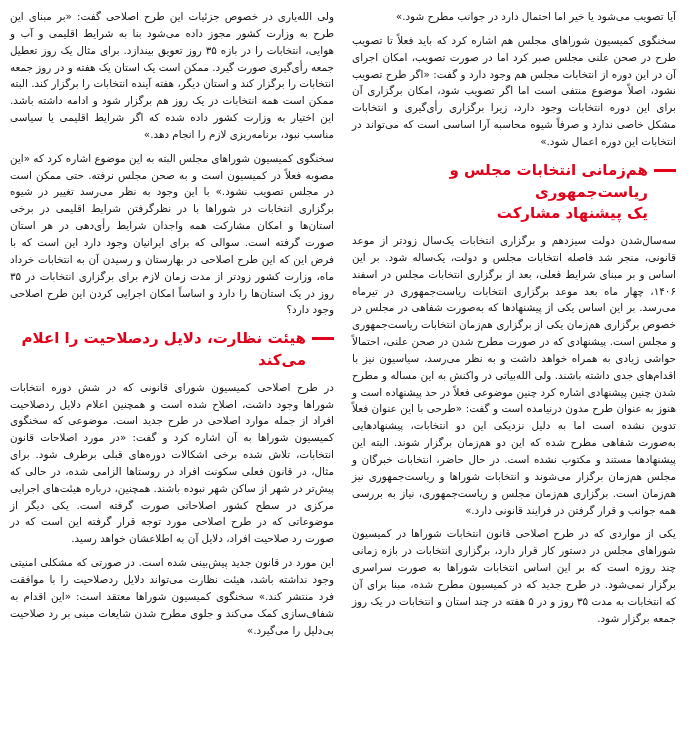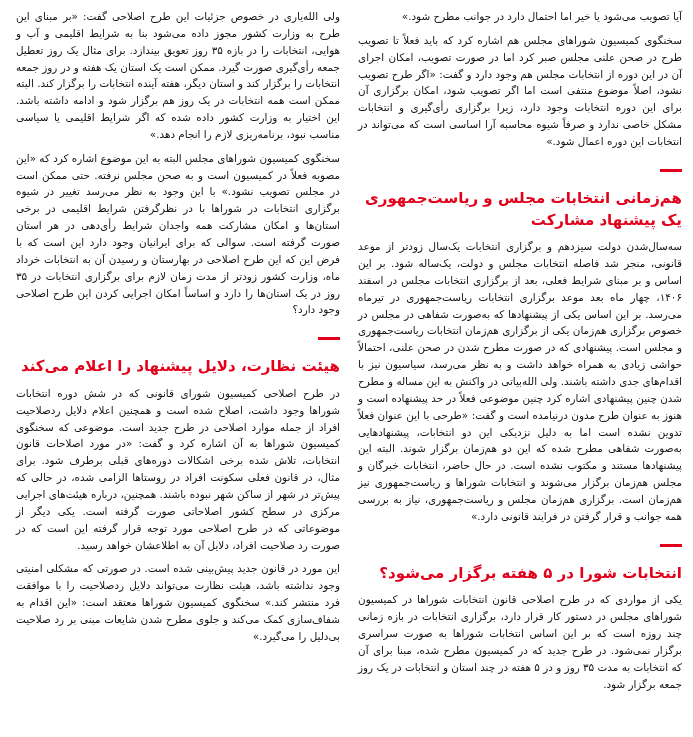--- a/index.html
+++ b/index.html
@@ -12,21 +12,21 @@
     background: #ffffff;
     font-family: "DejaVu Sans", "Liberation Sans", sans-serif;
     color: #1a1a1a;
     overflow: hidden;
   }
   .page {
     position: relative;
     width: 693px;
     height: 565px;
     box-sizing: border-box;
-    padding: 8px 10px 6px 16px;
+    padding: 8px 10px 6px 10px;
   }
   .columns {
     display: flex;
     flex-direction: row-reverse;
     gap: 18px;
     height: 100%;
     align-items: flex-start;
   }
   .col {
     width: 324px;
@@ -40,23 +40,23 @@
     font-size: 10.4px;
     line-height: 1.62;
     color: #141414;
     text-align: justify;
   }
   p.body-text:last-child {
     margin-bottom: 0;
   }
   .headline {
     display: flex;
-    flex-direction: column;
+    flex-direction: row;
     align-items: flex-start;
-    gap: 16px;
+    gap: 6px;
     margin: 10px 0 7px 0;
   }
   .headline-rule {
     flex: 0 0 auto;
     width: 22px;
     height: 3px;
     background: #e2001a;
     margin-top: 9px;
   }
   .headline-text {
@@ -76,43 +76,39 @@
 
 <div class="page">
   <div class="columns">
 
     <div class="col">
       <p class="body-text">ولی الله‌یاری در خصوص جزئیات این طرح اصلاحی گفت: «بر مبنای این طرح به وزارت کشور مجوز داده می‌شود بنا به شرایط اقلیمی و آب و هوایی، انتخابات را در بازه ۳۵ روز تعویق بیندازد. برای مثال یک روز تعطیل جمعه رأی‌گیری صورت گیرد. ممکن است یک استان یک هفته و در روز جمعه انتخابات را برگزار کند و استان دیگر، هفته آینده انتخابات را برگزار کند. البته ممکن است همه انتخابات در یک روز هم برگزار شود و ادامه داشته باشد. این اختیار به وزارت کشور داده شده که اگر شرایط اقلیمی یا سیاسی مناسب نبود، برنامه‌ریزی لازم را انجام دهد.»</p>
       <p class="body-text">سخنگوی کمیسیون شوراهای مجلس البته به این موضوع اشاره کرد که «این مصوبه فعلاً در کمیسیون است و به صحن مجلس نرفته. حتی ممکن است در مجلس تصویب نشود.» با این وجود به نظر می‌رسد تغییر در شیوه برگزاری انتخابات در شوراها با در نظرگرفتن شرایط اقلیمی در برخی استان‌ها و امکان مشارکت همه واجدان شرایط رأی‌دهی در هر استان صورت گرفته است. سوالی که برای ایرانیان وجود دارد این است که با فرض این که این طرح اصلاحی در بهارستان و رسیدن آن به انتخابات خرداد ماه، وزارت کشور زودتر از مدت زمان لازم برای برگزاری انتخابات در ۳۵ روز در یک استان‌ها را دارد و اساساً امکان اجرایی کردن این طرح اصلاحی وجود دارد؟</p>
 
       <div class="headline">
         <span class="headline-rule"></span>
-        <span class="headline-text">هیئت نظارت، دلایل پیشنهاد را اعلام می‌کند</span>
+        <span class="headline-text">هیئت نظارت، دلایل ردصلاحیت را اعلام می‌کند</span>
       </div>
 
       <p class="body-text">در طرح اصلاحی کمیسیون شورای قانونی که در شش دوره انتخابات شوراها وجود داشت، اصلاح شده است و همچنین اعلام دلایل ردصلاحیت افراد از جمله موارد اصلاحی در طرح جدید است. موضوعی که سخنگوی کمیسیون شوراها به آن اشاره کرد و گفت: «در مورد اصلاحات قانون انتخابات، تلاش شده برخی اشکالات دوره‌های قبلی برطرف شود. برای مثال، در قانون فعلی سکونت افراد در روستاها الزامی شده، در حالی که پیش‌تر در شهر از ساکن شهر نبوده باشند. همچنین، درباره هیئت‌های اجرایی مرکزی در سطح کشور اصلاحاتی صورت گرفته است. یکی دیگر از موضوعاتی که در طرح اصلاحی مورد توجه قرار گرفته این است که در صورت رد صلاحیت افراد، دلایل آن به اطلاعشان خواهد رسید.</p>
       <p class="body-text">این مورد در قانون جدید پیش‌بینی شده است. در صورتی که مشکلی امنیتی وجود نداشته باشد، هیئت نظارت می‌تواند دلایل ردصلاحیت را با موافقت فرد منتشر کند.» سخنگوی کمیسیون شوراها معتقد است: «این اقدام به شفاف‌سازی کمک می‌کند و جلوی مطرح شدن شایعات مبنی بر رد صلاحیت بی‌دلیل را می‌گیرد.»</p>
     </div>
 
     <div class="col">
       <p class="body-text">آیا تصویب می‌شود یا خیر اما احتمال دارد در جوانب مطرح شود.»</p>
       <p class="body-text">سخنگوی کمیسیون شوراهای مجلس هم اشاره کرد که باید فعلاً تا تصویب طرح در صحن علنی مجلس صبر کرد اما در صورت تصویب، امکان اجرای آن در این دوره از انتخابات مجلس هم وجود دارد و گفت: «اگر طرح تصویب نشود، اصلاً موضوع منتفی است اما اگر تصویب شود، امکان برگزاری آن برای این دوره انتخابات وجود دارد، زیرا برگزاری رأی‌گیری و انتخابات مشکل خاصی ندارد و صرفاً شیوه محاسبه آرا اساسی است که می‌تواند در انتخابات این دوره اعمال شود.»</p>
 
       <div class="headline">
         <span class="headline-rule"></span>
         <span class="headline-text">
           <span>هم‌زمانی انتخابات مجلس و ریاست‌جمهوری</span>
           <span class="line2">یک پیشنهاد مشارکت</span>
         </span>
       </div>
 
       <p class="body-text">سه‌سال‌شدن دولت سیزدهم و برگزاری انتخابات یک‌سال زودتر از موعد قانونی، منجر شد فاصله انتخابات مجلس و دولت، یک‌ساله شود. بر این اساس و بر مبنای شرایط فعلی، بعد از برگزاری انتخابات مجلس در اسفند ۱۴۰۶، چهار ماه بعد موعد برگزاری انتخابات ریاست‌جمهوری در تیرماه می‌رسد. بر این اساس یکی از پیشنهادها که به‌صورت شفاهی در مجلس در خصوص برگزاری هم‌زمان یکی از برگزاری هم‌زمان انتخابات ریاست‌جمهوری و مجلس است. پیشنهادی که در صورت مطرح شدن در صحن علنی، احتمالاً حواشی زیادی به همراه خواهد داشت و به نظر می‌رسد، سیاسیون نیز با اقدام‌های جدی داشته باشند. ولی الله‌بیاتی در واکنش به این مساله و مطرح شدن چنین پیشنهادی اشاره کرد چنین موضوعی فعلاً در حد پیشنهاده است و هنوز به عنوان طرح مدون درنیامده است و گفت: «طرحی با این عنوان فعلاً تدوین نشده است اما به دلیل نزدیکی این دو انتخابات، پیشنهادهایی به‌صورت شفاهی مطرح شده که این دو هم‌زمان برگزار شوند. البته این پیشنهادها مستند و مکتوب نشده است. در حال حاضر، انتخابات خبرگان و مجلس هم‌زمان برگزار می‌شوند و انتخابات شوراها و ریاست‌جمهوری نیز هم‌زمان است. برگزاری هم‌زمان مجلس و ریاست‌جمهوری، نیاز به بررسی همه جوانب و قرار گرفتن در فرایند قانونی دارد.»</p>
 
-      <div class="headline">
-        <span class="headline-rule"></span>
-        <span class="headline-text">انتخابات شورا در ۵ هفته برگزار می‌شود؟</span>
-      </div>
 
       <p class="body-text">یکی از مواردی که در طرح اصلاحی قانون انتخابات شوراها در کمیسیون شوراهای مجلس در دستور کار قرار دارد، برگزاری انتخابات در بازه زمانی چند روزه است که بر این اساس انتخابات شوراها به صورت سراسری برگزار نمی‌شود. در طرح جدید که در کمیسیون مطرح شده، مبنا برای آن که انتخابات به مدت ۳۵ روز و در ۵ هفته در چند استان و انتخابات در یک روز جمعه برگزار شود.</p>
     </div>
 
   </div>
 </div>
 
 </body></html>

